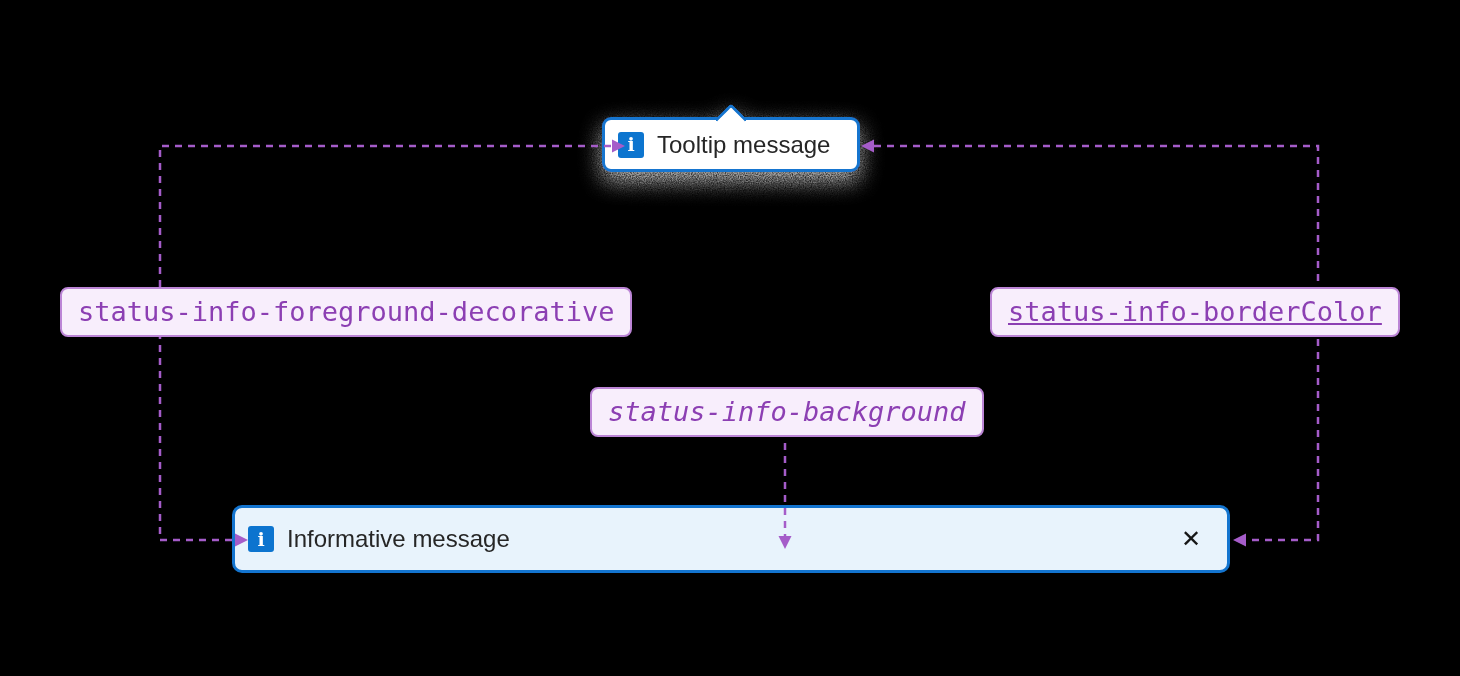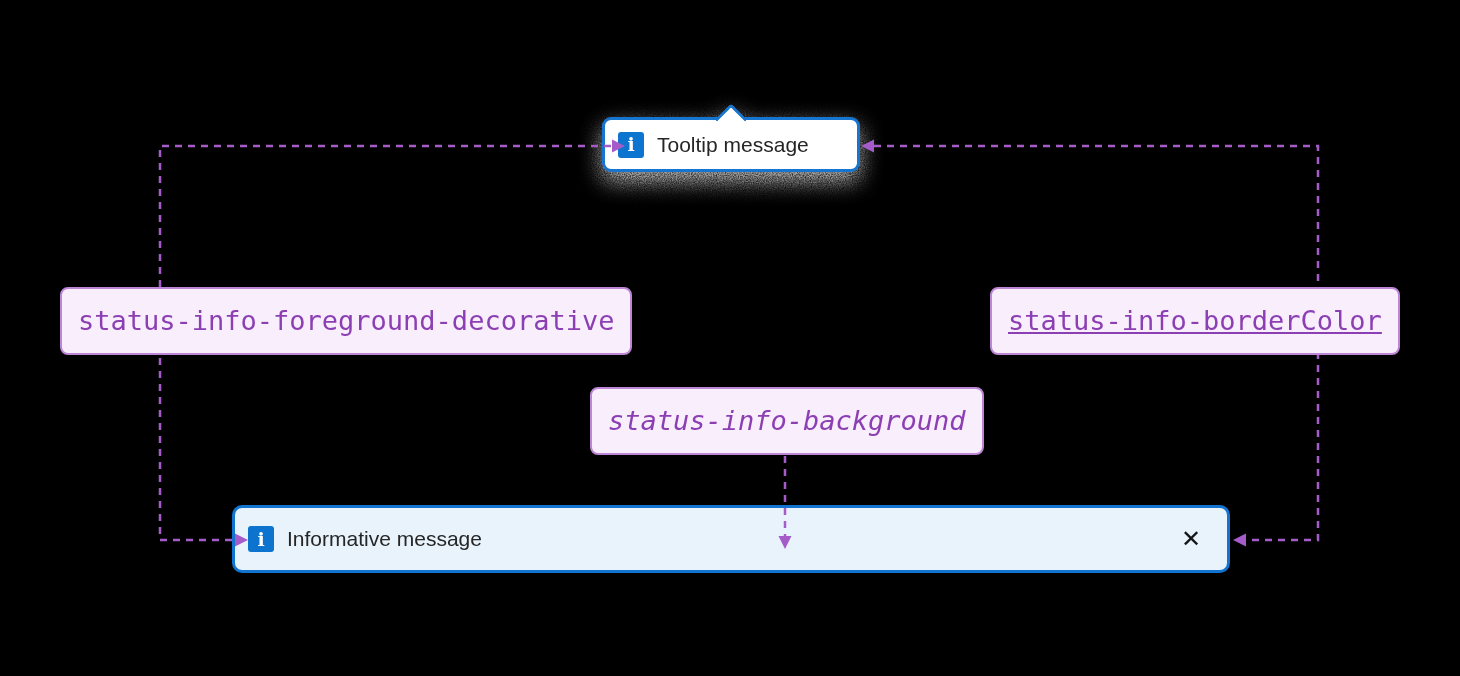--- a/index.html
+++ b/index.html
@@ -58,21 +58,21 @@
     left: 50%;
     width: 20px;
     height: 20px;
     background: #ffffff;
     border-top: 3px solid #1374cf;
     border-left: 3px solid #1374cf;
     border-top-left-radius: 4px;
     transform: translateX(-50%) rotate(45deg);
   }
   .msg-text {
-    font-size: 21px;
+    font-size: 24px;
     color: #262626;
     white-space: nowrap;
   }
 
   
   .info-icon {
     flex: 0 0 auto;
     width: 26px;
     height: 26px;
     background: #0c74cf;
@@ -91,21 +91,21 @@
   .token {
     position: absolute;
     z-index: 6;
     font-family: "DejaVu Sans Mono", "Liberation Mono", monospace;
     font-size: 27px;
     line-height: 34px;
     color: #8c3fb3;
     background: #f8eefc;
     border: 2px solid #bc85d6;
     border-radius: 8px;
-    padding: 15px 16px;
+    padding: 6px 16px;
     white-space: nowrap;
   }
   .token-left   { left: 60px;  top: 287px; }
   .token-right  { left: 990px; top: 287px; text-decoration: underline; }
   .token-middle { left: 590px; top: 387px; font-style: italic; }
 
   
   .banner {
     position: absolute;
     left: 232px;

